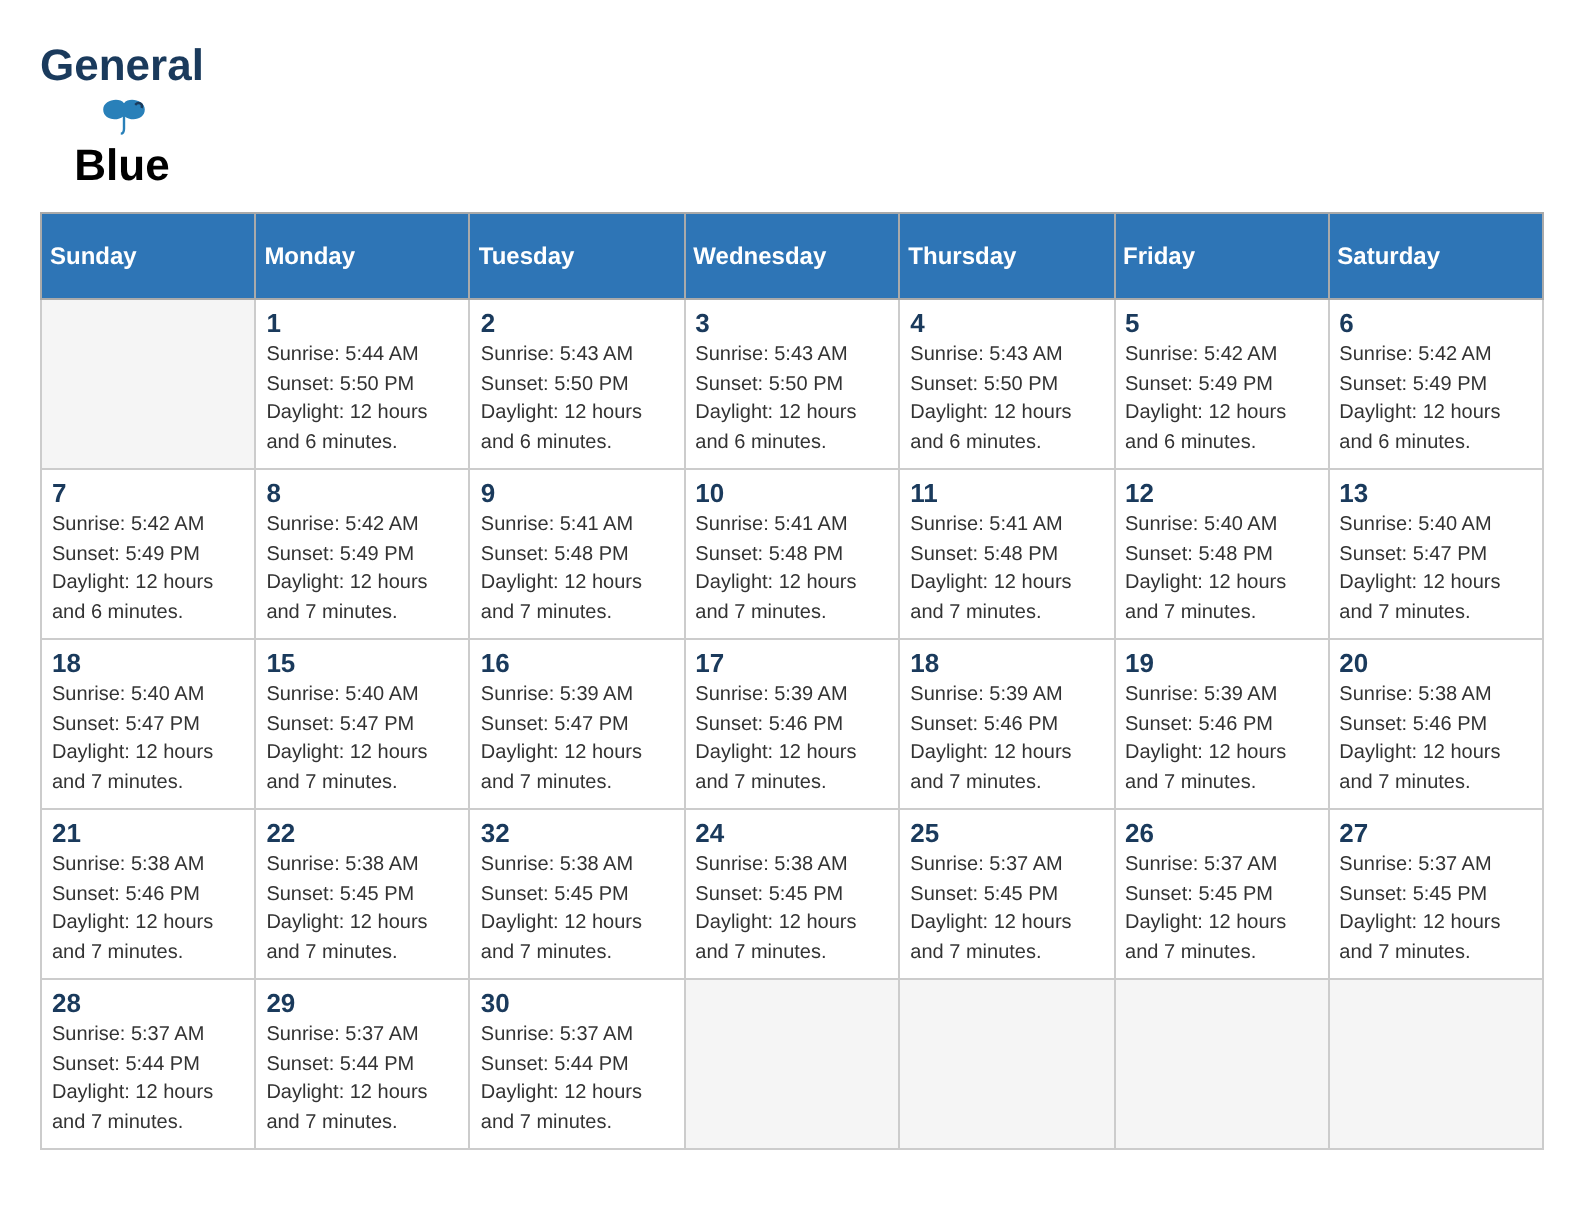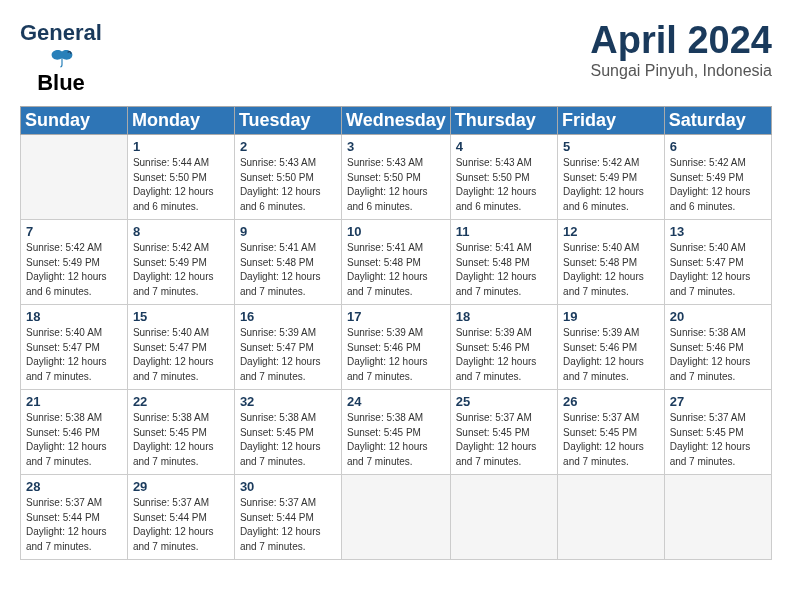--- a/index.html
+++ b/index.html
@@ -54,23 +54,23 @@
       font-size: 16px;
       color: #555;
     }
     .calendar {
       width: 100%;
       border-collapse: collapse;
     }
     .calendar th {
       background-color: #2e75b6;
       color: white;
-      padding: 3px 4px;
+      padding: 14px 4px;
       text-align: left;
-      font-size: 18px;
+      font-size: 12px;
       border: 1px solid #aaa;
     }
     .calendar td {
       vertical-align: top;
       padding: 4px 5px;
       border: 1px solid #ccc;
       width: 108px;
       min-height: 80px;
       font-size: 10.5px;
       color: #222;
@@ -102,24 +102,20 @@
     <div class="logo-text">
       <span class="logo-general">General</span>
       <svg class="logo-bird" viewBox="0 0 30 24" xmlns="http://www.w3.org/2000/svg">
         <path d="M15 4 C18 0, 28 2, 28 8 C28 14, 20 16, 15 12 C10 16, 2 14, 2 8 C2 2, 12 0, 15 4Z" fill="#2980b9"></path>
         <path d="M15 12 L15 20 C15 22, 14 23, 13 23" fill="none" stroke="#2980b9" stroke-width="1.5"></path>
         <path d="M22 5 C24 3, 27 4, 26 7" fill="none" stroke="#1a3a5c" stroke-width="1.5"></path>
       </svg>
       <span class="logo-blue">Blue</span>
     </div>
   </div>
-  <div class="title-block">
-    <div class="month-title">April 2024</div>
-    <div class="location">Sungai Pinyuh, Indonesia</div>
-  </div>
 </div>
 
 <table class="calendar">
   <thead>
     <tr>
     <th>Sunday</th>
         <th>Monday</th>
         <th>Tuesday</th>
         <th>Wednesday</th>
         <th>Thursday</th>

